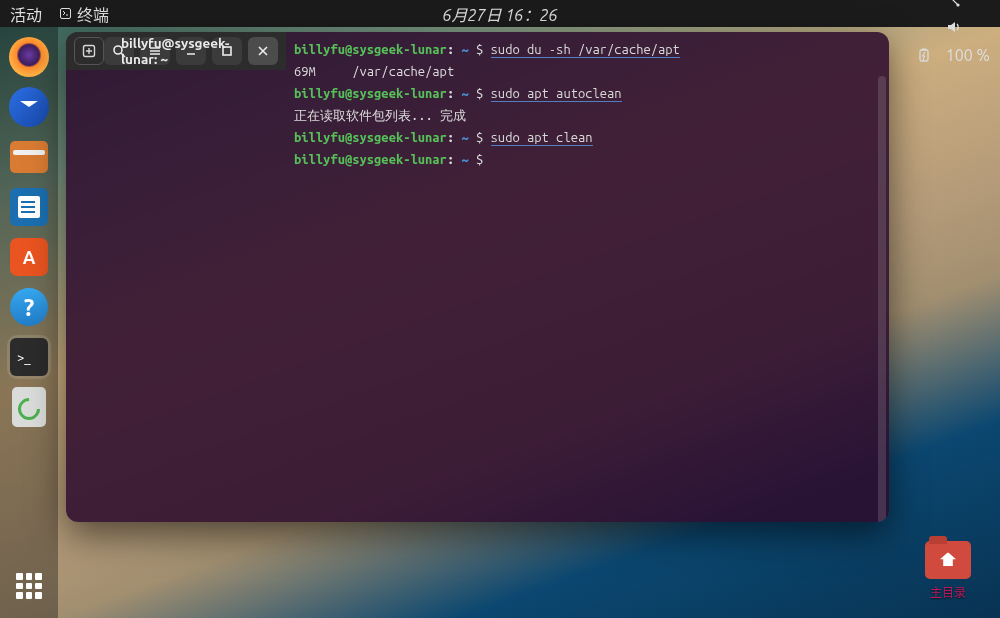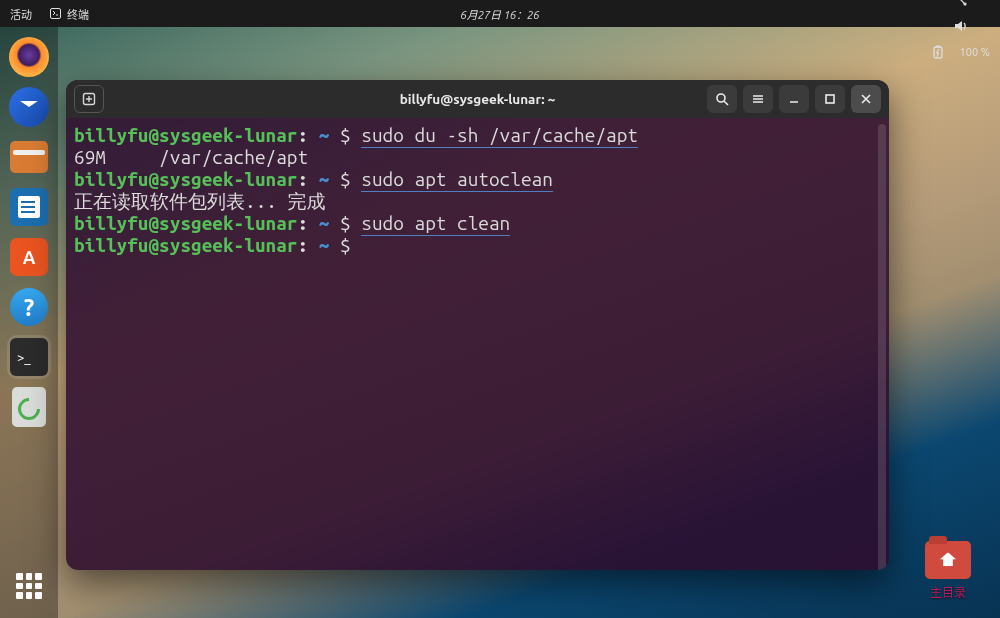--- a/index.html
+++ b/index.html
@@ -6,21 +6,21 @@
   body {
     width:1000px; height:618px;
     font-family: "Ubuntu", "Noto Sans CJK SC", sans-serif;
     background: linear-gradient(160deg,#2e5d56 0%,#7a9580 20%,#ccae7f 40%,#b59b79 55%,#a28f70 65%,#0b4770 80%,#083353 100%);
     position:relative; overflow:hidden; color:#eee;
   }
 
   
   .topbar {
     height:27px; background:#1b1b1b; display:flex; align-items:center;
-    justify-content:space-between; padding:0 10px; font-size:11px; color:#dedede;
+    justify-content:space-between; padding:0 10px; font-size:16px; color:#dedede;
   }
   .tb-left { display:flex; gap:18px; align-items:center;}
   .tb-left .app { display:flex; gap:6px; align-items:center;}
   .tb-left .app .sq { width:11px;height:11px;border:1px solid #ddd;border-radius:2px;display:flex;align-items:center;justify-content:center;}
   .tb-center { position:absolute; left:50%; transform:translateX(-50%);font-style:italic;}
   .tb-right { display:flex; gap:12px; align-items:center;flex-direction:column;}
   .tb-right .ico { display:inline-flex; align-items:center;}
 
   
   .dock {
@@ -51,38 +51,38 @@
   .help{background:linear-gradient(#36a8f0,#217dc9);width:38px;height:38px;border-radius:50%;display:flex;align-items:center;justify-content:center;color:#fff;font-size:24px;font-weight:700;}
   .term{background:#2b2b2b;width:38px;height:38px;border-radius:6px;display:flex;align-items:center;padding-left:7px;color:#fff;font-size:13px;}
   .trash{background:#d9dcd9;width:34px;height:40px;border-radius:5px;position:relative;}
   .trash:after{content:"";position:absolute;left:50%;top:55%;width:16px;height:16px;border:3px solid #4caf50;border-top-color:transparent;border-radius:50%;transform:translate(-50%,-50%) rotate(45deg);}
 
   
   .terminal {
     position:absolute; left:66px; top:32px; width:823px; height:490px;
     background:rgba(46,12,46,0.88); border-radius:12px; overflow:hidden;
     box-shadow:0 12px 36px rgba(0,0,0,0.55);
-    display:flex; flex-direction:column;margin-top:48px;
+    display:flex; flex-direction:row;
   }
   .term-header{
     height:38px;background:#2c2c2c;display:flex;align-items:center;
     padding:0 8px;position:relative;
   }
   .newtab-btn{width:30px;height:28px;border:1px solid #555;border-radius:6px;display:flex;align-items:center;justify-content:center;cursor:pointer;}
   .newtab-btn svg{stroke:#d6d6d6;}
   .term-title{position:absolute;left:50%;transform:translateX(-50%);font-size:13.5px;color:#eaeaea;font-weight:600;}
   .term-controls{margin-left:auto;display:flex;gap:6px;}
   .term-controls .btn{width:30px;height:28px;background:#3b3b3b;border-radius:6px;display:flex;align-items:center;justify-content:center;cursor:pointer;}
   .term-controls .btn.close{background:#4c4c4c;}
   .term-controls svg{fill:none;stroke:#ececec;stroke-width:1.6;}
 
   .term-body{
     flex:1;padding:6px 8px 8px 8px;
     font-family:"Ubuntu Mono","DejaVu Sans Mono",monospace;
-    font-size:19px;line-height:22px;color:#dcdcdc;
+    font-size:13px;line-height:22px;color:#dcdcdc;
     overflow:hidden;position:relative;
   }
   .term-body .row{white-space:pre;}
   .user{color:#56c158;font-weight:700;}
   .colon{color:#dcdcdc;font-weight:700;}
   .path{color:#4791d4;font-weight:700;}
   .dollar{color:#dcdcdc;}
   .cmd{color:#d9d9d9;}
   .cmd.ul{border-bottom:1px solid #4f7fc2;padding-bottom:1px;}
 

